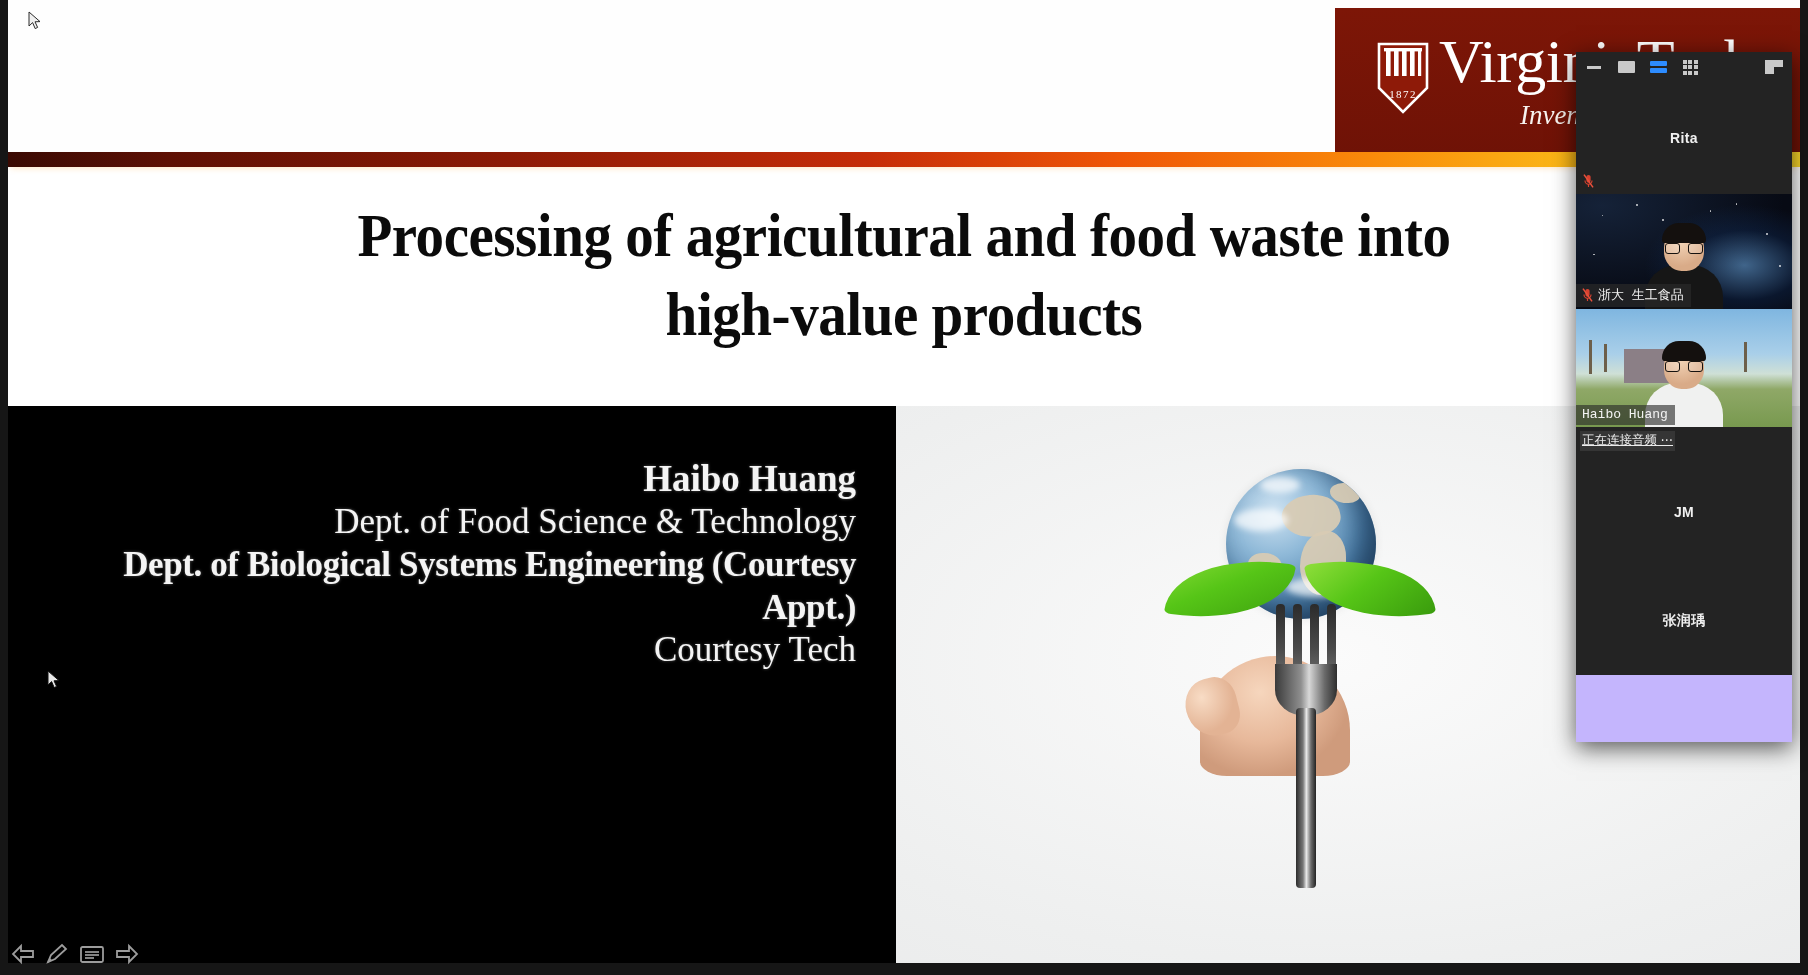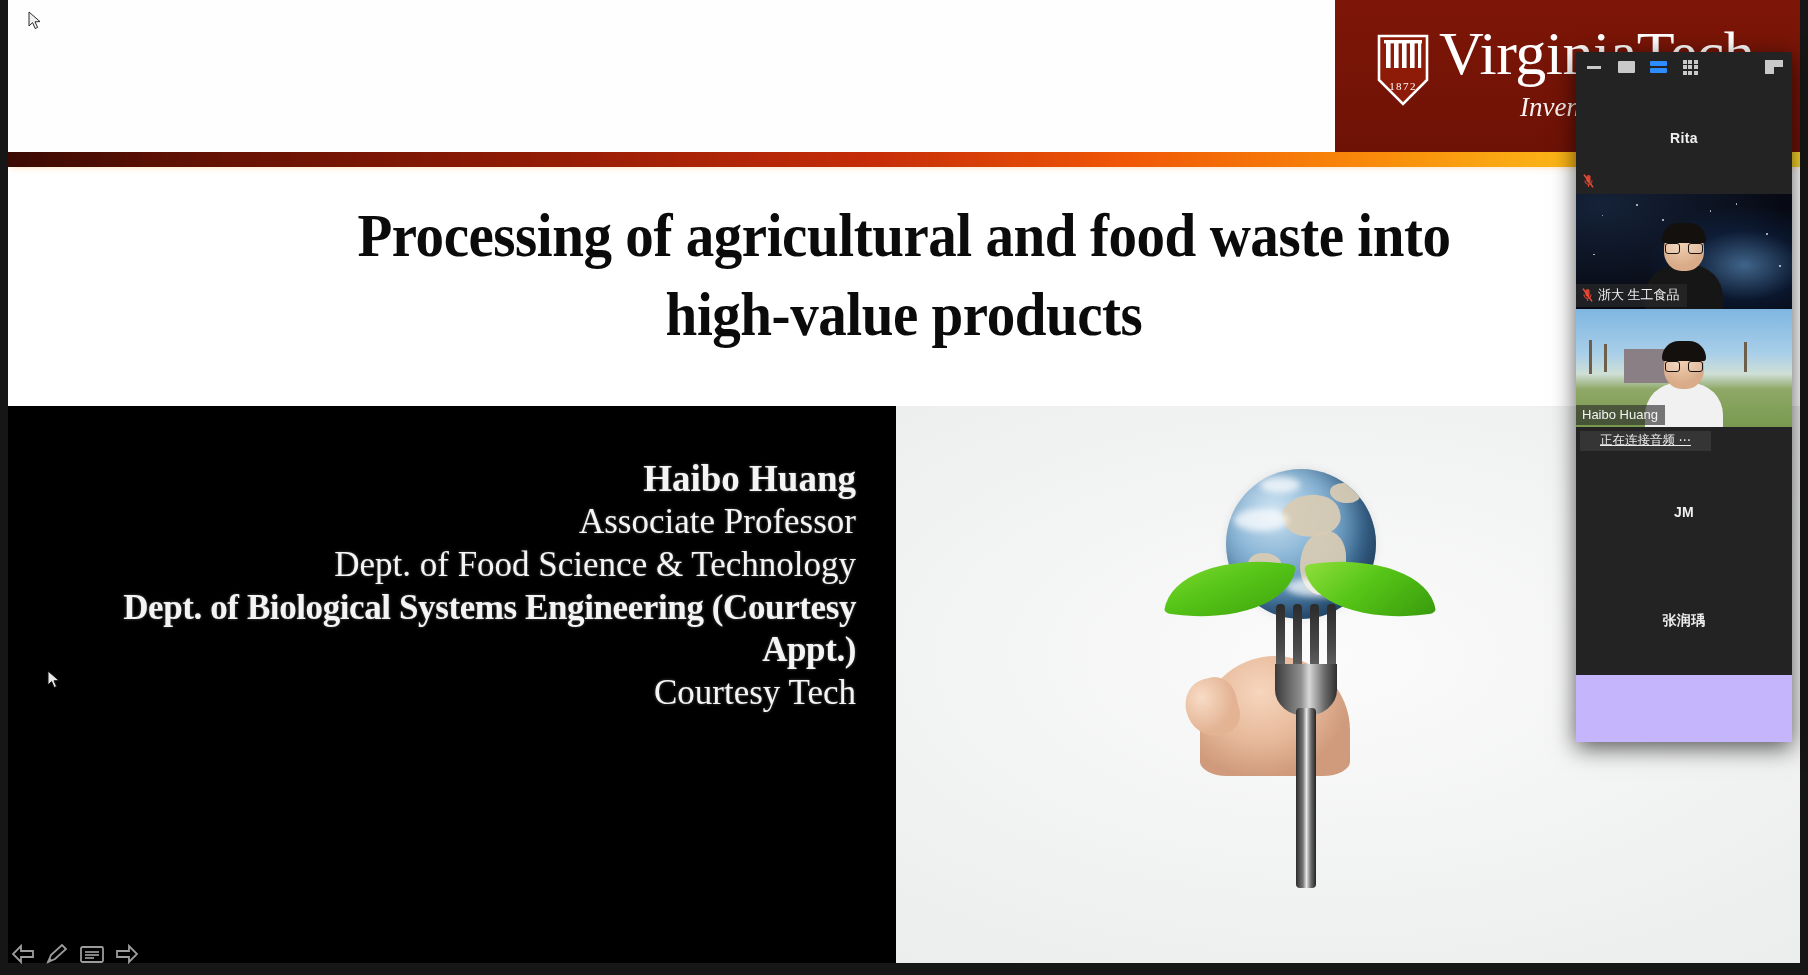--- a/index.html
+++ b/index.html
@@ -17,21 +17,21 @@
     position: absolute; left: 8px; top: 0; width: 1792px; height: 963px;
     background: #ffffff; overflow: hidden;
   }
 
   
   .slide-top {
     position: absolute; left: 0; top: 0; width: 100%; height: 160px;
     background: #fefefe;
   }
   .vt-banner {
-    position: absolute; right: 0; top: 0; width: 465px; height: 154px;
+    position: absolute; right: 0; top: 8px; width: 465px; height: 154px;
     background: #7a1407;
     background: linear-gradient(180deg,#7d1607 0%, #6e1206 100%);
   }
   .vt-lock {
     position: absolute; left: 42px; top: 34px; width: 52px; height: 72px;
   }
   .vt-word {
     position: absolute; left: 104px; top: 22px;
     font-family: "Liberation Serif", serif;
     font-size: 62px; color: #fff; letter-spacing: -0.5px; line-height: 1;
@@ -183,21 +183,21 @@
     content: ""; position: absolute; right: 0; bottom: 0;
     width: 9px; height: 7px; background: #232323;
   }
 
   
   .tile { position: relative; width: 100%; overflow: hidden; background: #232323; }
   .tile-avatar { height: 112px; display: flex; align-items: center; justify-content: center; }
   .tile-name-center {
     font-size: 14px; color: #f0f0f0; font-weight: 700; letter-spacing: .4px;
   }
-  .tile-video { height: 115px; }
+  .tile-video { height: 115px; font-family: Liberation Mono, monospace; }
 
   .vbg-space {
     position: absolute; inset: 0;
     background:
       radial-gradient(70% 80% at 78% 62%, rgba(120,190,255,.50) 0%, rgba(20,60,120,.25) 38%, rgba(0,0,0,0) 66%),
       radial-gradient(120% 120% at 12% 10%, #152238 0%, #070a14 70%);
   }
   .star { position: absolute; background:#fff; width:1.5px; height:1.5px; border-radius:50%; opacity:.75; }
   .vbg-campus {
     position: absolute; inset: 0;
@@ -247,21 +247,21 @@
     color: #f3f3f3; font-size: 13px; padding: 2px 7px 3px 6px;
     display: flex; align-items: center; gap: 5px; white-space: nowrap;
   }
   .tile-label.bare { background: rgba(40,40,40,.62); }
   .mic-off { width: 11px; height: 14px; flex: 0 0 auto; }
 
   .tile-active { box-shadow: inset 0 0 0 2px #c9d83c; }
   .status-wrap { position: relative; background:#232323; height: 30px; }
   .status-chip {
     position: absolute; left: 4px; top: 4px;
-    background: rgba(70,70,70,.55); padding: 1px 20px 2px;
+    background: rgba(70,70,70,.55); padding: 1px 2px 2px;
     font-size: 12.5px; color: #ececec; text-decoration: underline; white-space: nowrap;
   }
 
   
   .cursor { position: absolute; width: 14px; height: 20px; }
 </style>
 </head>
 <body>
 
 <div id="root">
@@ -291,21 +291,20 @@
 
     <div class="title-block">
       <div>Processing of  agricultural and food waste into</div>
       <div>high-value products</div>
     </div>
 
     <div class="lower">
       <div class="lower-left">
         <div class="byline">
           <div class="b-name">Haibo Huang</div>
-          <div class="b-role">Associate Professor</div>
           <div class="b-dept">Dept. of Food Science &amp; Technology</div>
           <div class="b-dept2">Dept. of Biological Systems Engineering (Courtesy Appt.)</div>
           <div class="b-univ">Courtesy Tech</div>
         </div>
       </div>
 
       <div class="lower-right">
         <div class="fork-wrap">
           <div class="globe">
             <div class="cont c1"></div>

